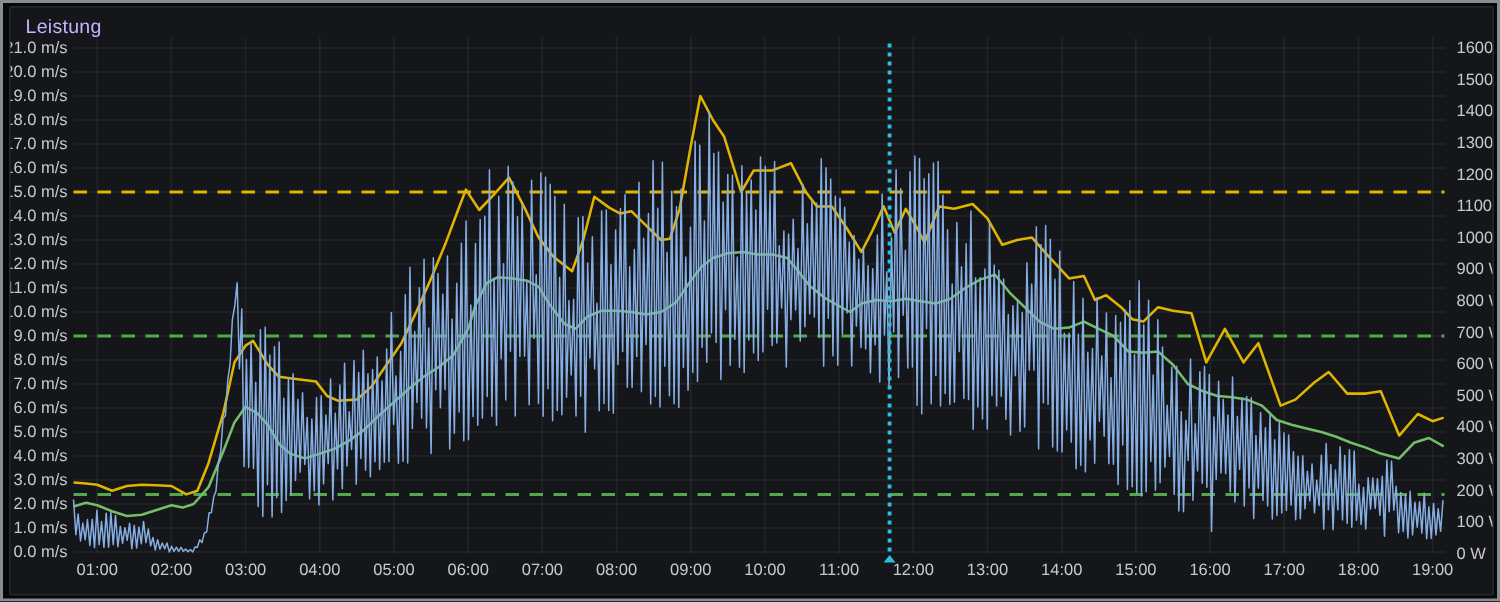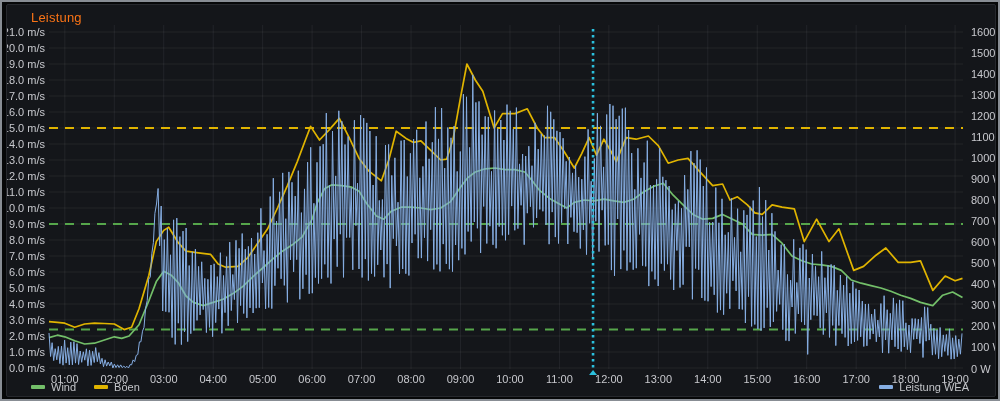--- a/index.html
+++ b/index.html
@@ -2,22 +2,22 @@
 <html><head>
 <meta charset="utf-8">
 <style>
   html,body{margin:0;padding:0;background:#000;}
   body{font-family:"Liberation Sans","DejaVu Sans",sans-serif;}
   .window{position:relative;width:1000px;height:401px;box-sizing:border-box;
           background:#060708;border:2px solid #888d94;overflow:hidden;}
   .panel{position:absolute;left:4px;top:2px;width:990px;height:393px;
          background:#14161a;border:1px solid #26282d;border-radius:2px;box-sizing:border-box;}
   .panel-header{position:absolute;left:0;top:0;width:100%;height:20px;}
-  .panel-title{margin:0;position:absolute;left:24px;top:5px;font-size:13px;font-weight:500;
-               color:#f97316;letter-spacing:.2px;cursor:pointer;}
+  .panel-title{margin:0;position:absolute;left:10px;top:5px;font-size:13px;font-weight:500;
+               color:#c4b5fd;letter-spacing:.2px;cursor:pointer;}
   svg.chart{position:absolute;left:0;top:0;}
   .legend{position:absolute;left:24px;right:26px;bottom:3px;display:flex;
           justify-content:space-between;align-items:center;font-size:11px;color:#c3c5c9;}
   .legend-group{display:flex;gap:18px;}
   .legend-item{display:flex;align-items:center;gap:6px;cursor:pointer;}
   .swatch{display:inline-block;width:14px;height:4px;border-radius:1px;background:#999;}
   text{font-family:"Liberation Sans","DejaVu Sans",sans-serif;}
 </style>
 </head>
 <body>
@@ -132,33 +132,15 @@
         <line x1="42" x2="956" y1="123" y2="123" stroke="#E0B400" stroke-width="2" stroke-dasharray="9 7"></line>
         <line x1="42" x2="956" y1="219" y2="219" stroke="#56A64B" stroke-width="2" stroke-dasharray="9 7"></line>
         <line x1="42" x2="956" y1="324.6" y2="324.6" stroke="#56A64B" stroke-width="2" stroke-dasharray="9 7"></line>
         <polyline points="42.0,332.6 50.4,330.2 57.8,331.8 67.7,335.8 77.6,339.0 87.5,338.2 97.4,335.0 107.3,331.8 114.7,333.4 122.1,331.0 132.0,319.8 141.9,295.8 149.3,276.6 156.7,266.2 164.2,270.2 171.6,278.2 179.0,291.0 186.4,297.4 196.3,300.6 206.2,297.4 216.1,294.2 226.0,288.6 235.9,281.4 245.8,271.8 255.7,263.0 265.6,254.2 275.4,246.2 285.3,239.8 295.2,231.8 305.1,214.2 310.1,198.2 317.5,183.8 324.9,179.8 334.8,180.6 344.7,182.2 352.1,186.2 359.5,198.2 369.4,211.0 376.8,214.2 384.3,206.2 394.1,202.2 404.0,202.2 413.9,203.0 423.8,204.6 433.7,203.0 443.6,196.6 453.5,182.2 460.9,172.6 468.3,167.0 478.2,163.8 488.1,163.0 498.0,164.6 507.9,164.6 517.8,167.0 525.2,175.8 532.6,185.4 542.5,193.4 552.4,199.0 559.8,203.0 567.3,197.4 577.1,195.0 587.0,195.8 596.9,194.2 606.8,195.8 616.7,197.4 626.6,194.2 636.5,187.0 646.4,181.4 656.3,178.2 666.2,190.2 676.1,199.8 686.0,209.4 695.8,214.2 705.7,213.4 715.6,209.4 725.5,214.2 735.4,219.0 745.3,229.4 755.2,230.2 765.1,229.4 775.0,238.2 784.9,251.0 794.8,255.8 804.7,259.0 814.5,259.8 824.4,261.4 834.3,265.4 844.2,275.0 854.1,278.2 864.0,280.6 873.9,283.0 883.8,286.2 893.7,290.2 903.6,293.4 913.5,297.4 925.8,300.6 935.7,290.2 945.6,287.0 955.5,292.6" fill="none" stroke="#73BF69" stroke-width="1.7" stroke-linejoin="round"></polyline>
         <polyline points="42.0,316.6 50.4,317.4 57.8,318.2 67.7,322.2 77.6,319.0 87.5,318.2 97.4,318.5 107.3,319.0 117.2,324.6 124.6,322.2 132.0,303.8 141.9,270.2 149.3,236.6 156.7,225.4 161.7,222.2 171.6,238.2 179.0,246.2 191.4,247.8 203.7,249.4 211.1,259.0 218.6,262.2 230.9,261.4 240.8,252.6 250.7,238.2 260.6,223.8 270.5,203.0 280.4,180.6 290.3,156.6 298.7,134.2 303.6,121.4 312.5,135.0 322.4,124.6 332.3,113.4 342.2,132.6 352.1,153.4 362.0,166.2 374.4,175.8 381.8,155.0 389.2,126.2 399.1,133.4 406.5,137.4 413.9,135.8 423.8,145.4 433.7,155.0 439.6,154.2 446.1,134.2 453.5,92.6 459.9,59.0 468.3,75.0 475.8,86.2 483.2,110.2 487.1,123.0 495.5,108.6 507.9,108.6 520.3,103.8 530.2,123.0 537.6,132.6 547.5,132.6 557.4,147.0 567.3,163.0 574.7,148.6 582.1,132.6 589.5,150.2 596.9,134.2 604.3,147.0 609.3,156.6 619.2,132.6 629.1,134.2 641.4,131.0 651.3,140.6 661.2,158.2 671.1,155.0 681.0,153.4 690.9,164.6 698.3,172.6 705.7,180.6 715.6,179.0 723.0,195.0 730.5,191.8 740.4,199.8 747.8,207.8 755.2,209.4 765.1,199.8 775.0,202.2 787.3,203.8 797.2,236.6 809.6,214.2 822.0,236.6 831.9,223.8 846.7,265.4 856.6,261.4 869.0,250.2 878.8,243.0 891.2,257.4 903.6,257.4 913.5,255.8 925.8,285.4 938.2,271.0 948.1,275.8 955.5,273.4" fill="none" stroke="#E0B400" stroke-width="1.7" stroke-linejoin="round"></polyline>
         <polyline points="42.0,328.0 43.6,351.5 45.1,337.7 46.7,355.6 48.2,343.7 49.8,354.8 51.3,341.4 52.9,358.6 54.5,341.1 56.0,360.2 57.6,335.2 59.1,358.1 60.7,342.7 62.3,359.9 63.8,337.1 65.4,359.8 66.9,336.7 68.5,358.1 70.0,338.6 71.6,359.5 73.2,346.0 74.7,357.3 76.3,346.8 77.8,355.2 79.4,343.8 80.9,360.8 82.5,345.2 84.1,360.4 85.6,346.3 87.2,357.5 88.7,342.6 90.3,356.7 91.9,347.6 93.4,359.0 95.0,353.3 96.5,361.7 98.1,354.8 99.6,361.1 101.2,357.0 102.8,360.9 104.3,357.0 105.9,363.0 107.4,359.1 109.0,362.6 110.6,359.8 112.1,362.6 113.7,359.9 115.2,362.6 116.8,361.0 118.3,362.8 119.9,361.3 121.5,363.0 123.0,359.7 124.6,359.8 126.1,354.9 127.7,356.6 129.2,350.4 130.8,349.5 132.4,336.9 133.9,336.8 135.5,326.2 137.0,322.3 138.6,303.1 140.2,295.7 141.7,274.2 143.3,271.9 144.8,248.8 146.4,237.5 147.9,208.3 149.5,199.0 151.1,183.5 152.6,240.8 154.2,201.0 155.7,306.0 157.3,234.6 158.8,306.7 160.4,223.4 162.0,307.3 163.5,249.8 165.1,332.6 166.6,214.8 168.2,339.4 169.8,213.1 171.3,318.2 172.9,231.6 174.4,339.6 176.0,226.1 177.5,326.9 179.1,223.0 180.7,336.6 182.2,260.5 183.8,328.7 185.3,246.8 186.9,325.4 188.4,244.1 190.0,315.4 191.6,261.4 193.1,309.9 194.7,256.8 196.2,304.6 197.8,273.4 199.4,327.6 200.9,274.3 202.5,322.4 204.0,260.0 205.6,331.7 207.1,258.8 208.7,317.6 210.3,271.6 211.8,304.1 213.4,247.7 214.9,328.3 216.5,270.5 218.0,307.6 219.6,251.6 221.2,320.8 222.7,237.1 224.3,305.6 225.8,269.5 227.4,294.6 229.0,235.3 230.5,317.9 232.1,243.3 233.6,300.6 235.2,228.5 236.7,308.5 238.3,244.2 239.9,312.9 241.4,241.4 243.0,302.9 244.5,233.0 246.1,308.0 247.7,249.0 249.2,303.2 250.8,227.7 252.3,302.7 253.9,203.3 255.4,278.0 257.0,245.6 258.6,303.8 260.1,229.3 261.7,302.5 263.2,191.5 264.8,303.6 266.3,173.2 267.9,280.7 269.5,216.0 271.0,263.3 272.6,186.8 274.1,273.8 275.7,167.9 277.3,280.4 278.8,213.7 280.4,297.4 281.9,166.9 283.5,254.8 285.0,177.3 286.6,266.8 288.2,191.1 289.7,254.7 291.3,165.7 292.8,294.3 294.4,207.6 295.9,283.8 297.5,183.9 299.1,269.7 300.6,157.2 302.2,288.8 303.7,142.3 305.3,288.2 306.9,198.3 308.4,272.6 310.0,157.3 311.5,278.5 313.1,141.3 314.6,273.7 316.2,139.2 317.8,259.3 319.3,108.1 320.9,272.5 322.4,180.3 324.0,278.5 325.5,126.0 327.1,234.1 328.7,170.9 330.2,261.7 331.8,105.8 333.3,229.2 334.9,116.3 336.5,272.4 338.0,139.5 339.6,232.6 341.1,131.4 342.7,232.5 344.2,182.7 345.8,264.8 347.4,115.2 348.9,220.7 350.5,178.2 352.0,264.0 353.6,110.1 355.1,272.5 356.7,113.2 358.3,254.1 359.8,117.9 361.4,275.5 362.9,126.0 364.5,268.6 366.1,180.0 367.6,271.5 369.2,131.2 370.7,259.8 372.3,195.4 373.8,245.0 375.4,194.5 377.0,272.3 378.5,140.0 380.1,259.1 381.6,139.4 383.2,283.1 384.8,170.4 386.3,233.7 387.9,152.8 389.4,240.9 391.0,197.2 392.5,268.8 394.1,135.7 395.7,264.0 397.2,135.0 398.8,268.7 400.3,171.5 401.9,270.5 403.4,148.3 405.0,238.0 406.6,134.2 408.1,229.3 409.7,124.8 411.2,253.2 412.8,172.8 414.4,253.1 415.9,161.4 417.5,232.7 419.0,116.5 420.6,256.1 422.1,153.8 423.7,224.7 425.3,137.3 426.8,264.4 428.4,102.2 429.9,259.4 431.5,133.9 433.0,266.4 434.6,103.1 436.2,239.1 437.7,163.1 439.3,258.9 440.8,122.5 442.4,264.2 444.0,132.8 445.5,266.6 447.1,121.0 448.6,240.0 450.2,166.4 451.7,255.2 453.3,146.5 454.9,243.4 456.4,89.2 458.0,249.4 459.5,91.8 461.1,226.5 462.6,142.4 464.2,236.5 465.8,69.8 467.3,217.0 468.9,97.4 470.4,223.3 472.0,96.4 473.6,248.0 475.1,129.7 476.7,201.5 478.2,111.3 479.8,238.5 481.3,111.9 482.9,221.2 484.5,166.4 486.0,239.8 487.6,105.5 489.1,243.3 490.7,123.8 492.2,221.6 493.8,115.0 495.4,230.3 496.9,135.0 498.5,235.3 500.0,99.6 501.6,229.6 503.2,105.8 504.7,201.1 506.3,124.1 507.8,225.3 509.4,102.6 510.9,223.6 512.5,158.9 514.1,200.3 515.6,149.0 517.2,239.7 518.7,151.0 520.3,208.2 521.8,141.2 523.4,201.7 525.0,160.7 526.5,222.3 528.1,117.8 529.6,212.9 531.2,144.1 532.8,204.4 534.3,128.9 535.9,206.3 537.4,130.5 539.0,219.8 540.5,100.8 542.1,239.2 543.7,106.8 545.2,207.1 546.8,114.3 548.3,232.1 549.9,125.8 551.5,238.5 553.0,127.1 554.6,217.7 556.1,133.2 557.7,203.7 559.2,156.3 560.8,239.0 562.4,152.0 563.9,212.4 565.5,167.9 567.0,226.7 568.6,160.0 570.1,227.7 571.7,172.1 573.3,243.5 574.8,174.2 576.4,224.9 577.9,151.6 579.5,249.6 581.1,124.3 582.6,218.3 584.2,176.2 585.7,252.0 587.3,153.5 588.8,216.3 590.4,108.2 592.0,246.6 593.5,120.9 595.1,205.2 596.6,161.9 598.2,240.4 599.7,109.5 601.3,239.6 602.9,99.0 604.4,265.1 606.0,100.7 607.5,270.8 609.1,114.2 610.7,214.0 612.2,110.8 613.8,264.1 615.3,103.6 616.9,245.4 618.4,102.7 620.0,265.6 621.6,125.2 623.1,257.3 624.7,148.1 626.2,264.7 627.8,184.4 629.3,263.2 630.9,143.3 632.5,229.4 634.0,172.9 635.6,260.7 637.1,157.5 638.7,261.4 640.3,135.7 641.8,281.1 643.4,180.2 644.9,266.4 646.5,180.0 648.0,274.4 649.6,174.3 651.2,281.0 652.7,143.1 654.3,258.7 655.8,171.8 657.4,265.6 658.9,175.2 660.5,259.2 662.1,181.0 663.6,274.5 665.2,204.6 666.7,285.0 668.3,198.8 669.9,245.5 671.4,196.0 673.0,282.5 674.5,203.4 676.1,279.7 677.6,170.1 679.2,241.7 680.8,184.4 682.3,241.9 683.9,146.1 685.4,294.3 687.0,158.1 688.6,263.5 690.1,145.3 691.7,264.7 693.2,154.5 694.8,293.0 696.3,181.1 697.9,295.6 699.5,162.5 701.0,296.3 702.6,217.2 704.1,281.6 705.7,217.1 707.2,289.8 708.8,182.6 710.4,307.5 711.9,217.8 713.5,305.1 715.0,193.8 716.6,309.7 718.2,229.8 719.7,288.3 721.3,227.3 722.8,303.8 724.4,193.4 725.9,275.8 727.5,232.4 729.1,285.9 730.6,203.7 732.2,304.1 733.7,246.8 735.3,304.5 736.8,205.3 738.4,318.0 740.0,209.9 741.5,291.6 743.1,201.7 744.6,321.4 746.2,195.5 747.8,319.5 749.3,231.5 750.9,323.9 752.4,182.1 754.0,325.6 755.5,211.6 757.1,322.9 758.7,195.1 760.2,302.7 761.8,245.0 763.3,321.9 764.9,208.2 766.4,316.9 768.0,226.4 769.6,306.4 771.1,265.1 772.7,299.4 774.2,239.6 775.8,324.7 777.4,239.2 778.9,335.6 780.5,269.5 782.0,336.1 783.6,275.1 785.1,302.0 786.7,234.3 788.3,328.5 789.8,277.5 791.4,309.0 792.9,242.9 794.5,317.1 796.0,239.3 797.6,319.8 799.2,244.6 800.7,349.4 802.3,273.0 803.8,314.7 805.4,249.1 807.0,310.3 808.5,261.4 810.1,310.8 811.6,271.7 813.2,322.8 814.7,246.4 816.3,329.6 817.9,272.7 819.4,307.9 821.0,260.3 822.5,332.4 824.1,259.4 825.7,320.4 827.2,260.2 828.8,340.6 830.3,285.3 831.9,320.5 833.4,270.0 835.0,328.7 836.6,280.2 838.1,332.4 839.7,271.5 841.2,341.0 842.8,288.2 844.3,338.7 845.9,276.7 847.5,337.0 849.0,283.7 850.6,335.4 852.1,285.0 853.7,331.8 855.3,296.1 856.8,341.5 858.4,299.1 859.9,340.8 861.5,298.9 863.0,334.2 864.6,309.1 866.2,328.9 867.7,304.3 869.3,336.8 870.8,315.1 872.4,332.0 873.9,298.5 875.5,347.8 877.1,290.7 878.6,334.9 880.2,304.7 881.7,348.2 883.3,308.3 884.9,334.9 886.4,292.9 888.0,341.7 889.5,298.6 891.1,344.0 892.6,294.9 894.2,346.5 895.8,295.7 897.3,341.8 898.9,317.8 900.4,344.6 902.0,320.0 903.5,347.7 905.1,313.5 906.7,334.4 908.2,313.6 909.8,334.0 911.3,314.2 912.9,338.5 914.5,312.5 916.0,352.5 917.6,301.8 919.1,336.2 920.7,302.5 922.2,335.1 923.8,319.2 925.4,350.1 926.9,323.3 928.5,349.3 930.0,324.8 931.6,353.7 933.1,322.5 934.7,351.7 936.3,329.9 937.8,346.4 939.4,329.5 940.9,350.4 942.5,323.8 944.1,354.2 945.6,332.8 947.2,353.9 948.7,330.6 950.3,351.7 951.8,334.1 953.4,349.2 955.0,328.4" fill="none" stroke="#86AEE3" stroke-width="1" stroke-linejoin="round"></polyline>
         <line x1="586.047619047619" x2="586.047619047619" y1="24" y2="364" stroke="#2BC0DD" stroke-width="2.6" stroke-dasharray="2.6 3.4"></line>
         <path d="M 582.047619047619 370 L 590.047619047619 370 L 586.047619047619 365 Z" fill="#2BC0DD"></path>
       </svg>
 
-    <div class="legend">
-      <div class="legend-group">
-        <span class="legend-item">
-          <i class="swatch" style="background: rgb(115, 191, 105);"></i>
-          <span>Wind</span>
-        </span>
-        <span class="legend-item">
-          <i class="swatch" style="background: rgb(224, 180, 0);"></i>
-          <span>Böen</span>
-        </span>
-      </div>
-      <div class="legend-group">
-        <span class="legend-item">
-          <i class="swatch" style="background: rgb(134, 174, 227);"></i>
-          <span>Leistung WEA</span>
-        </span>
-      </div>
-    </div>
 
   </div>
 </div>
 
 </body></html>

